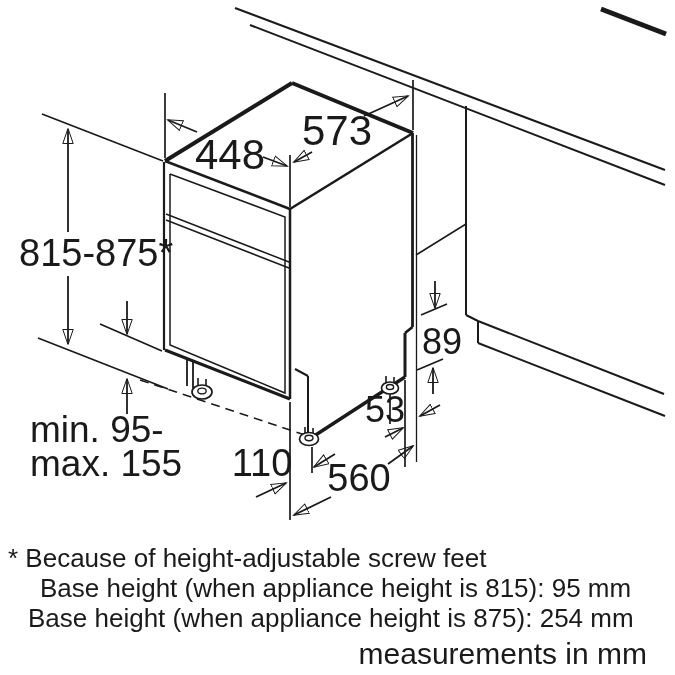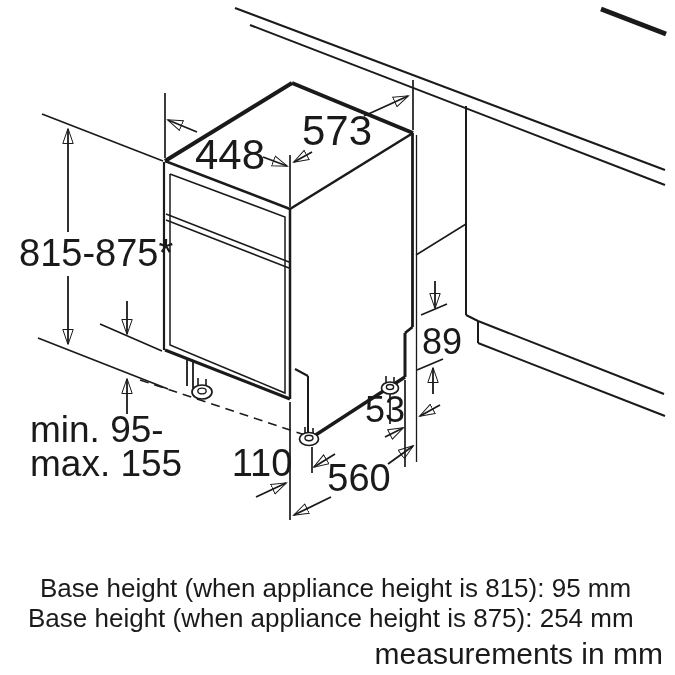--- a/index.html
+++ b/index.html
@@ -170,17 +170,18 @@
     <text class="dim-label fs-big" x="337" y="145" text-anchor="middle">573</text>
     <text class="dim-label fs-mid" x="19" y="266" text-anchor="start">815-875*</text>
     <text class="dim-label fs-mid2" x="442" y="354" text-anchor="middle">89</text>
     <text class="dim-label fs-mid2" x="385" y="422" text-anchor="middle">53</text>
     <text class="dim-label fs-mid" x="262" y="476" text-anchor="middle">110</text>
     <text class="dim-label fs-mid" x="359" y="491" text-anchor="middle">560</text>
     <text class="dim-label fs-minmax" x="30" y="442" text-anchor="start">min. 95-</text>
     <text class="dim-label fs-minmax" x="30" y="476" text-anchor="start">max. 155</text>
   </svg>
 
+  <div class="footnote-line" style="left:8px;  top:544px;">* Because of height-adjustable screw feet</div>
   <div class="footnote-line" style="left:40px; top:574px;">Base height (when appliance height is 815): 95 mm</div>
   <div class="footnote-line" style="left:28px; top:604px;">Base height (when appliance height is 875): 254 mm</div>
-  <div class="units-note" style="right:12px; top:638px;">measurements in mm</div>
+  <div class="units-note" style="right:28px; top:638px;">measurements in mm</div>
 
 </div>
 
 </body></html>

